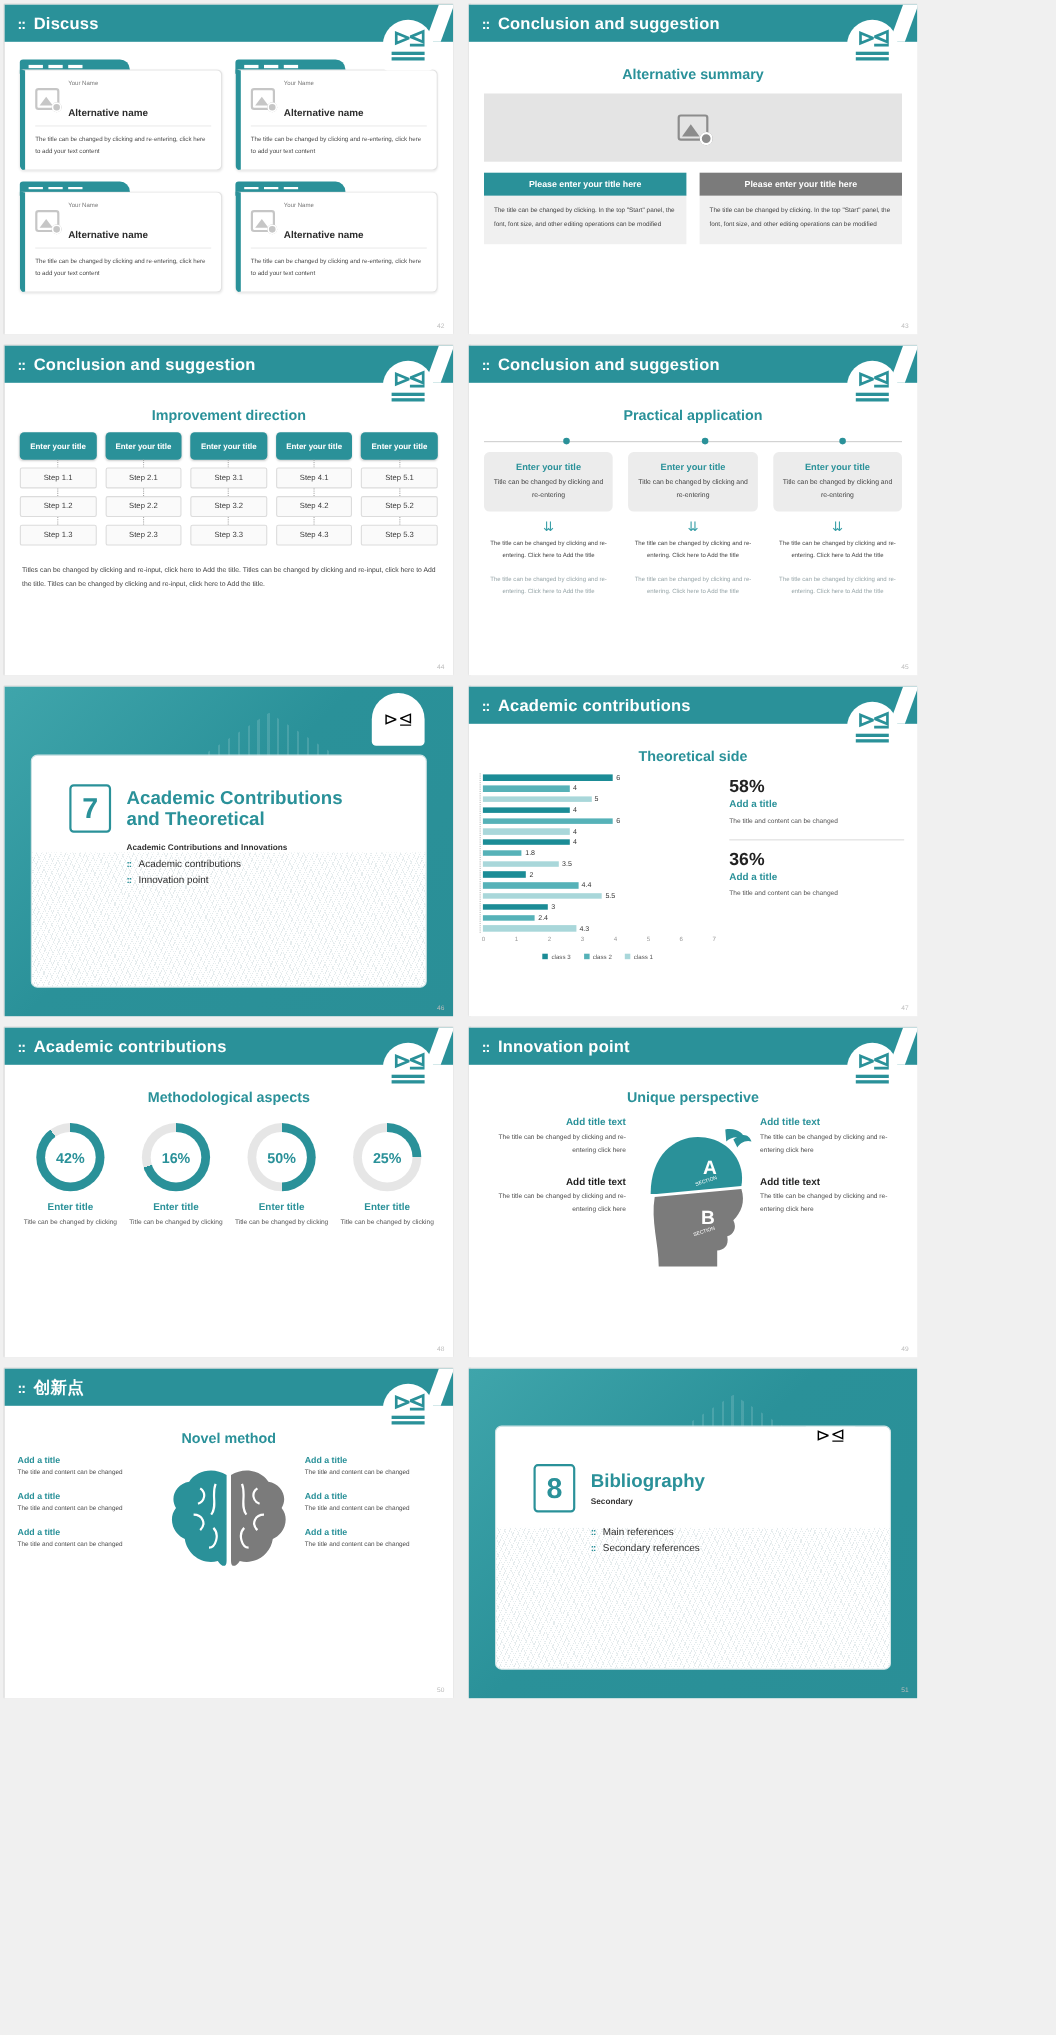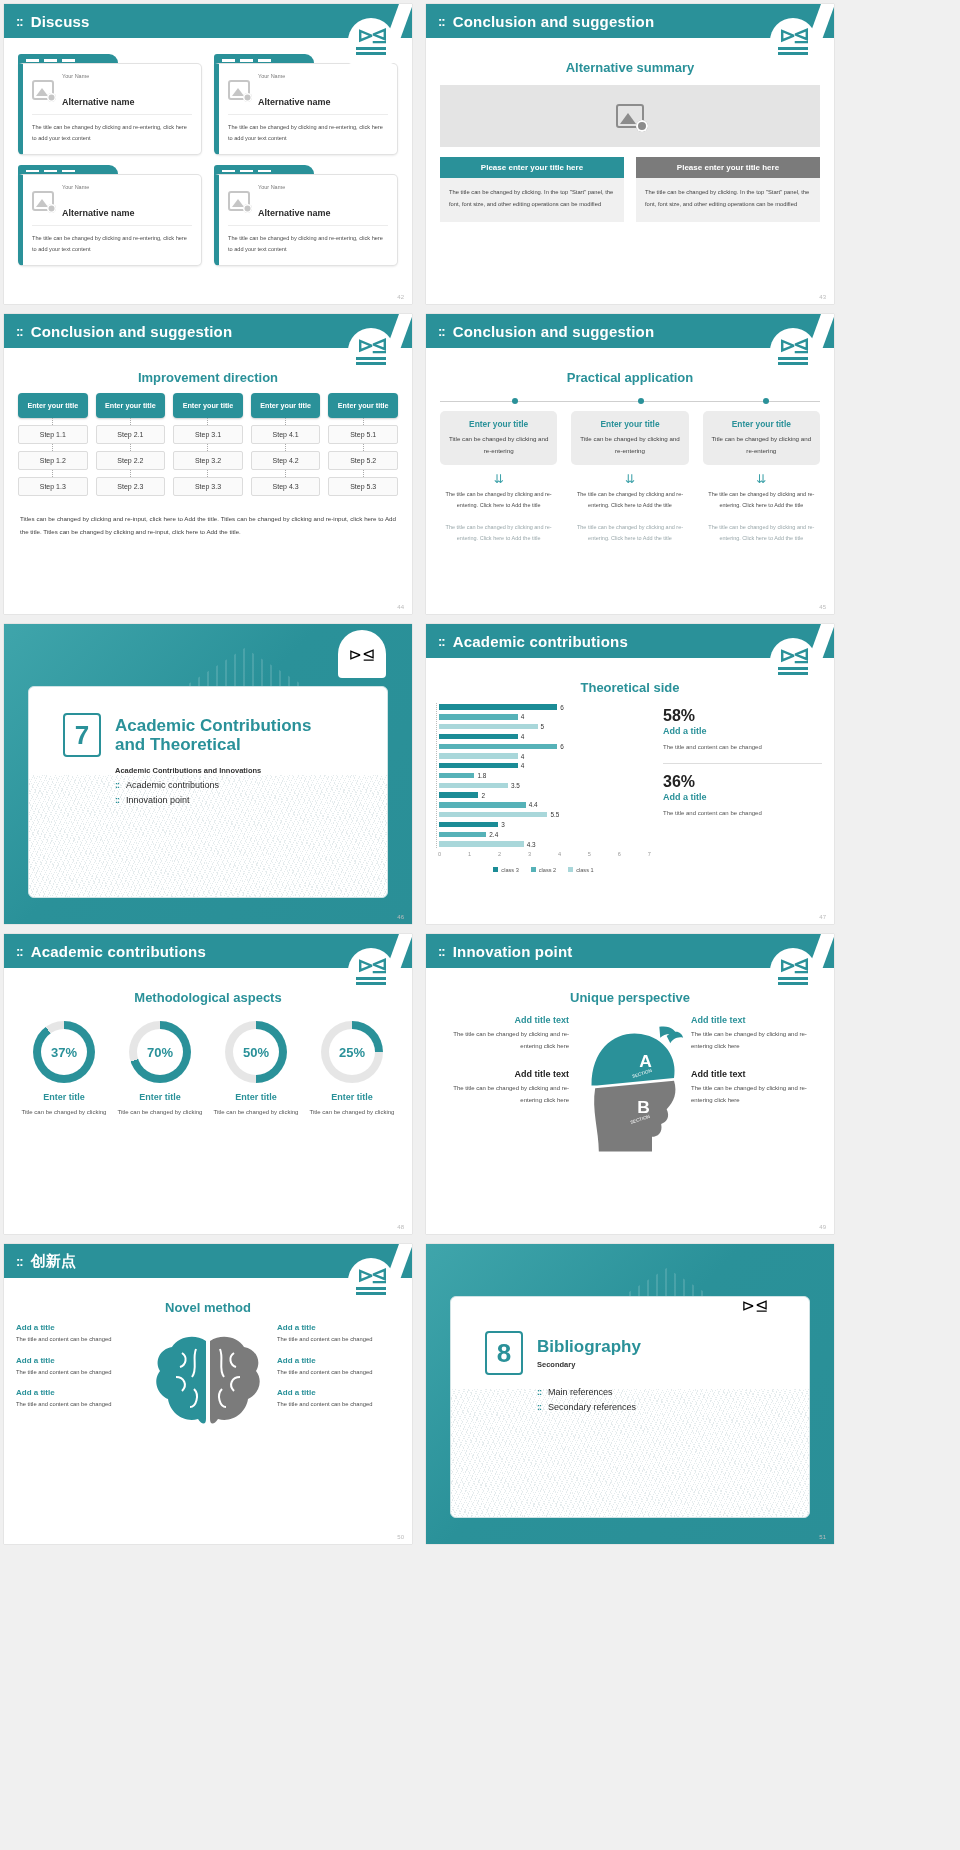--- a/index.html
+++ b/index.html
@@ -528,28 +528,28 @@
     </div>
     <div class="logo">
       <div class="mx">⊳⊴</div>
         <div class="bar1"></div>
         <div class="bar2"></div>
     </div>
     <div class="sec-title">Methodological aspects</div>
     <div class="donuts" id="donuts">
         <div>
           <div class="donut" style="background:conic-gradient(#2a9199 0deg 324deg,#e6e6e6 324deg 360deg)">
-            <div class="hole">37%</div>
+            <div class="hole">42%</div>
           </div>
           <div class="dlabel">Enter title</div>
           <div class="dtext">Title can be changed by clicking</div>
         </div>
         <div>
           <div class="donut" style="background:conic-gradient(#2a9199 0deg 252deg,#e6e6e6 252deg 360deg)">
-            <div class="hole">70%</div>
+            <div class="hole">16%</div>
           </div>
           <div class="dlabel">Enter title</div>
           <div class="dtext">Title can be changed by clicking</div>
         </div>
         <div>
           <div class="donut" style="background:conic-gradient(#2a9199 0deg 180deg,#e6e6e6 180deg 360deg)">
             <div class="hole">50%</div>
           </div>
           <div class="dlabel">Enter title</div>
           <div class="dtext">Title can be changed by clicking</div>

